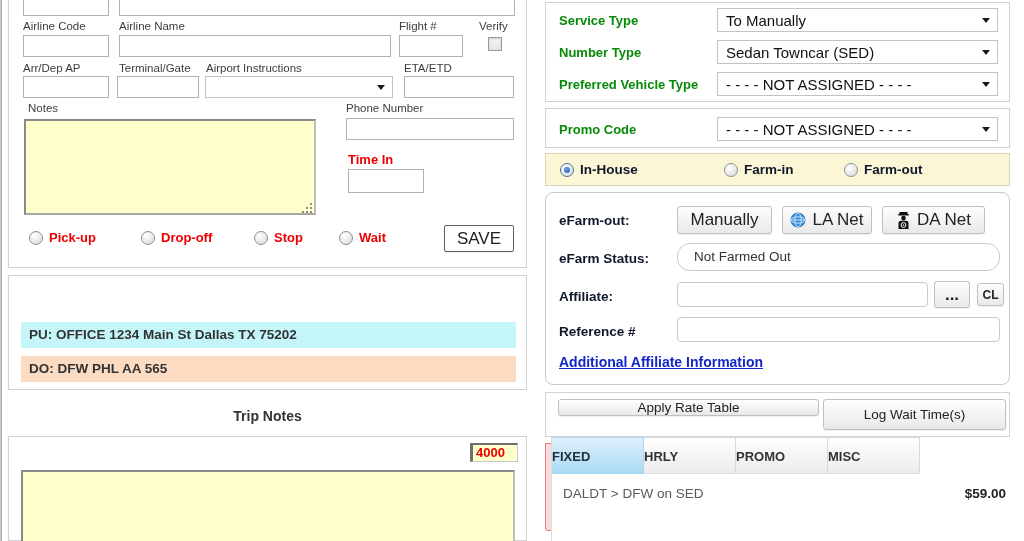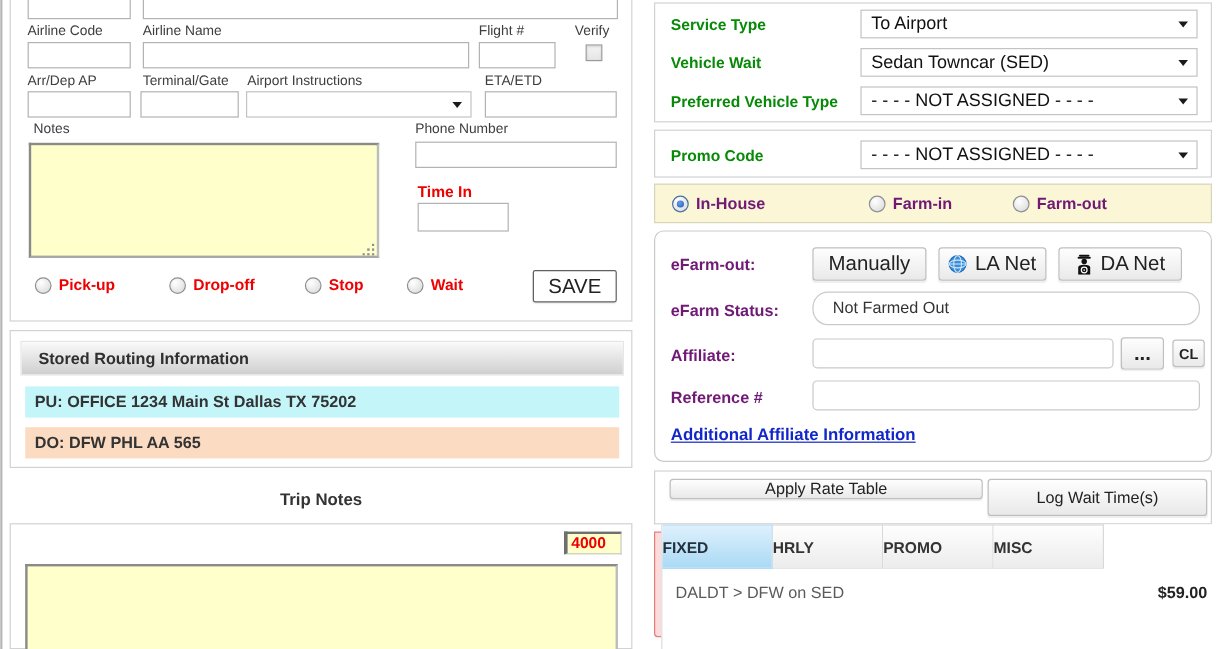--- a/index.html
+++ b/index.html
@@ -3,21 +3,21 @@
 <meta charset="utf-8">
 <style>
   *{box-sizing:border-box;margin:0;padding:0}
   html,body{width:1024px;height:541px;overflow:hidden}
   body{position:relative;background:#fff;font-family:"Liberation Sans",sans-serif;color:#333}
   .panel{position:absolute;background:#fff;border:1px solid #d2d2d2}
   .abs{position:absolute}
   .lbl{position:absolute;font-size:11.5px;color:#3d3d3d;white-space:nowrap}
   .glbl{position:absolute;font-size:13px;font-weight:bold;color:#088a08;white-space:nowrap}
   .rlbl{position:absolute;font-size:13px;font-weight:bold;color:#ee0000;white-space:nowrap}
-  .blbl{position:absolute;font-size:13.5px;font-weight:bold;color:#701a75;white-space:nowrap}
+  .blbl{position:absolute;font-size:13.5px;font-weight:bold;color:#0f172a;white-space:nowrap}
   .inp{position:absolute;background:#fff;border:1px solid #b2b2b2;font:12px "Liberation Sans",sans-serif;padding:0 4px;outline:none}
   .rinp{border:1px solid #c9c9c9;border-radius:4px}
   .ta{position:absolute;background:#ffffcc;border:2px solid #8a8a8a;border-right-color:#bdbdbd;border-bottom-color:#a8a8a8;resize:none;outline:none;font:12px "Liberation Sans",sans-serif}
   .sel{position:absolute;background:#fff;border:1px solid #c3c3c3;cursor:pointer}
   .sel .val{position:absolute;left:8px;top:50%;transform:translateY(-50%);font-size:15px;color:#111;white-space:nowrap}
   .sel .arr{position:absolute;right:7px;top:50%;margin-top:-2px;width:0;height:0;border-left:4px solid transparent;border-right:4px solid transparent;border-top:5px solid #1a1a1a}
   .btn{position:absolute;display:flex;align-items:center;justify-content:center;gap:6px;background:linear-gradient(#fefefe,#e9e9e9);border:1px solid #bfbfbf;border-radius:3px;font-size:17px;color:#222;cursor:pointer;box-shadow:0 1px 1px rgba(0,0,0,.07)}
   .radio-item{position:absolute;display:flex;align-items:center;gap:6px;cursor:pointer}
   .radio{width:14px;height:14px;border-radius:50%;border:1px solid #8f8f8f;background:radial-gradient(circle at 35% 30%,#ffffff,#d7d7d7);position:relative;flex:none}
   .radio.checked{border-color:#4a6fa0}
@@ -96,39 +96,38 @@
   </div>
   <div class="radio-item" style="left:330px;top:241px">
     <span class="radio"></span>
     <span class="rlbl" style="position:static">Wait</span>
   </div>
 
   <button class="btn" style="left:435px;top:236px;width:70px;height:27px;background:#fff;border:1px solid #5f5f5f;border-radius:2px">SAVE</button>
 </div>
 
 <div class="panel" style="left:8px;top:275px;width:519px;height:115px">
-  <div class="hdrbar" style="left:8px;top:8px;width:503px;height:29px">Stored Routing Information</div>
   <div class="routeline" style="left:12px;top:46px;width:495px;height:26px;background:#c4f5f9">PU: OFFICE 1234 Main St Dallas TX 75202</div>
   <div class="routeline" style="left:12px;top:80px;width:495px;height:26px;background:#fbdcc3">DO: DFW PHL AA 565</div>
 </div>
 
 <div class="abs" style="left:8px;top:408px;width:519px;text-align:center;font-size:14px;font-weight:bold;color:#333">Trip Notes</div>
 
 <div class="panel" style="left:8px;top:436px;width:519px;height:105px">
   <div class="abs" style="left:461px;top:6px;width:48px;height:19px;background:#ffffcc;border:1px solid #c9c9c9;border-left:3px solid #6f6f6f;border-top:2px solid #6f6f6f;color:#ee0000;font-size:13px;font-weight:bold;line-height:15px;padding-left:3px">4000</div>
   <textarea class="ta" style="left: 12px; top: 33px; width: 494px; height: 80px;"></textarea>
 </div>
 
 <div class="panel" style="left:545px;top:2px;width:465px;height:100px">
   <div class="glbl" style="left:13px;top:10px">Service Type</div>
   <div class="sel" style="left:171px;top:5px;width:281px;height:24px">
-    <span class="val">To Airport</span>
-    <span class="arr"></span>
-  </div>
-  <div class="glbl" style="left:13px;top:42px">Vehicle Wait</div>
+    <span class="val">To Manually</span>
+    <span class="arr"></span>
+  </div>
+  <div class="glbl" style="left:13px;top:42px">Number Type</div>
   <div class="sel" style="left:171px;top:37px;width:281px;height:24px">
     <span class="val">Sedan Towncar (SED)</span>
     <span class="arr"></span>
   </div>
   <div class="glbl" style="left:13px;top:74px">Preferred Vehicle Type</div>
   <div class="sel" style="left:171px;top:69px;width:281px;height:24px">
     <span class="val">- - - - NOT ASSIGNED - - - -</span>
     <span class="arr"></span>
   </div>
 </div>

